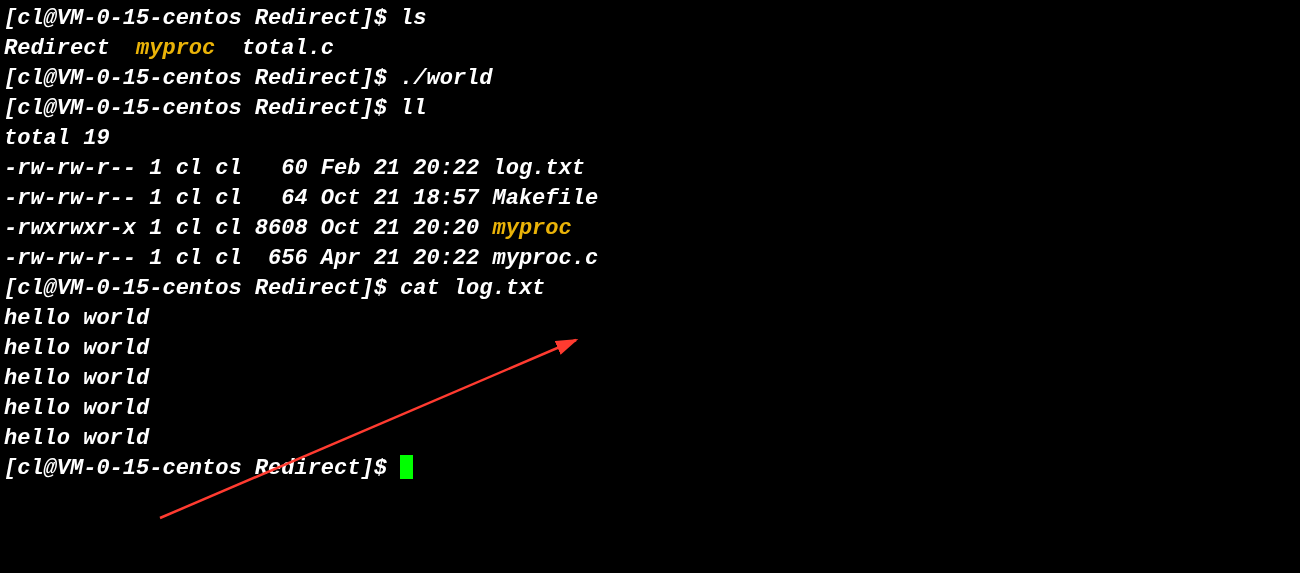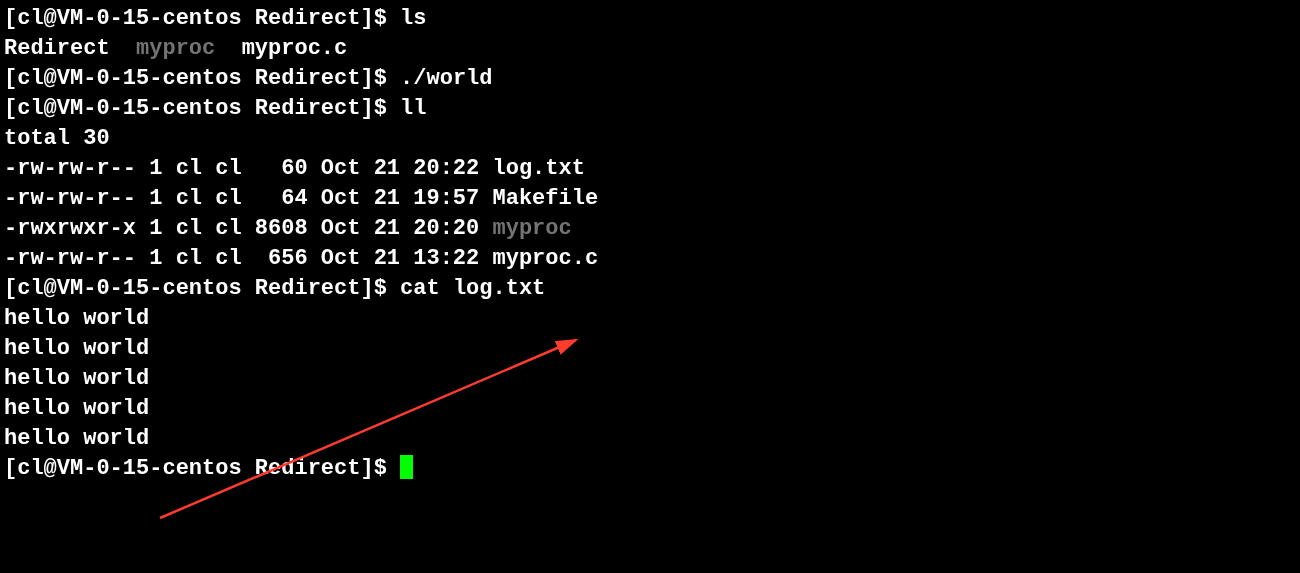--- a/index.html
+++ b/index.html
@@ -9,51 +9,51 @@
     height: 573px;
     font-family: "Consolas", "Courier New", monospace;
     font-size: 22px;
     line-height: 30px;
     color: #fff;
     padding: 4px 4px;
     position: relative;
     overflow: hidden;
     font-weight: bold;
   }
-  .line { white-space: pre; }
-  .green { color: #737373; }
+  .line { white-space: pre; font-style: italic; }
+  .green { color: #eab308; }
   .cursor {
     display: inline-block;
     width: 13px;
     height: 24px;
     background: #00ff00;
     vertical-align: text-bottom;
     margin-bottom: 2px;
   }
   svg.arrow {
     position: absolute;
     top: 0; left: 0;
     width: 1300px; height: 573px;
     pointer-events: none;
   }
 </style>
 </head>
 <body>
 
 <div class="line"><span>[cl@VM-0-15-centos Redirect]$ </span><span>ls</span></div>
-<div class="line"><span>Redirect  </span><span class="green">myproc</span><span>  myproc.c</span></div>
+<div class="line"><span>Redirect  </span><span class="green">myproc</span><span>  total.c</span></div>
 
 <div class="line"><span>[cl@VM-0-15-centos Redirect]$ </span><span>./world</span></div>
 
 <div class="line"><span>[cl@VM-0-15-centos Redirect]$ </span><span>ll</span></div>
-<div class="line">total 30</div>
-<div class="line">-rw-rw-r-- 1 cl cl   60 Oct 21 20:22 log.txt</div>
-<div class="line">-rw-rw-r-- 1 cl cl   64 Oct 21 19:57 Makefile</div>
+<div class="line">total 19</div>
+<div class="line">-rw-rw-r-- 1 cl cl   60 Feb 21 20:22 log.txt</div>
+<div class="line">-rw-rw-r-- 1 cl cl   64 Oct 21 18:57 Makefile</div>
 <div class="line"><span>-rwxrwxr-x 1 cl cl 8608 Oct 21 20:20 </span><span class="green">myproc</span></div>
-<div class="line">-rw-rw-r-- 1 cl cl  656 Oct 21 13:22 myproc.c</div>
+<div class="line">-rw-rw-r-- 1 cl cl  656 Apr 21 20:22 myproc.c</div>
 
 <div class="line"><span>[cl@VM-0-15-centos Redirect]$ </span><span>cat log.txt</span></div>
 <div class="line">hello world</div>
 <div class="line">hello world</div>
 <div class="line">hello world</div>
 <div class="line">hello world</div>
 <div class="line">hello world</div>
 
 <div class="line"><span>[cl@VM-0-15-centos Redirect]$ </span><span class="cursor"></span></div>
 

